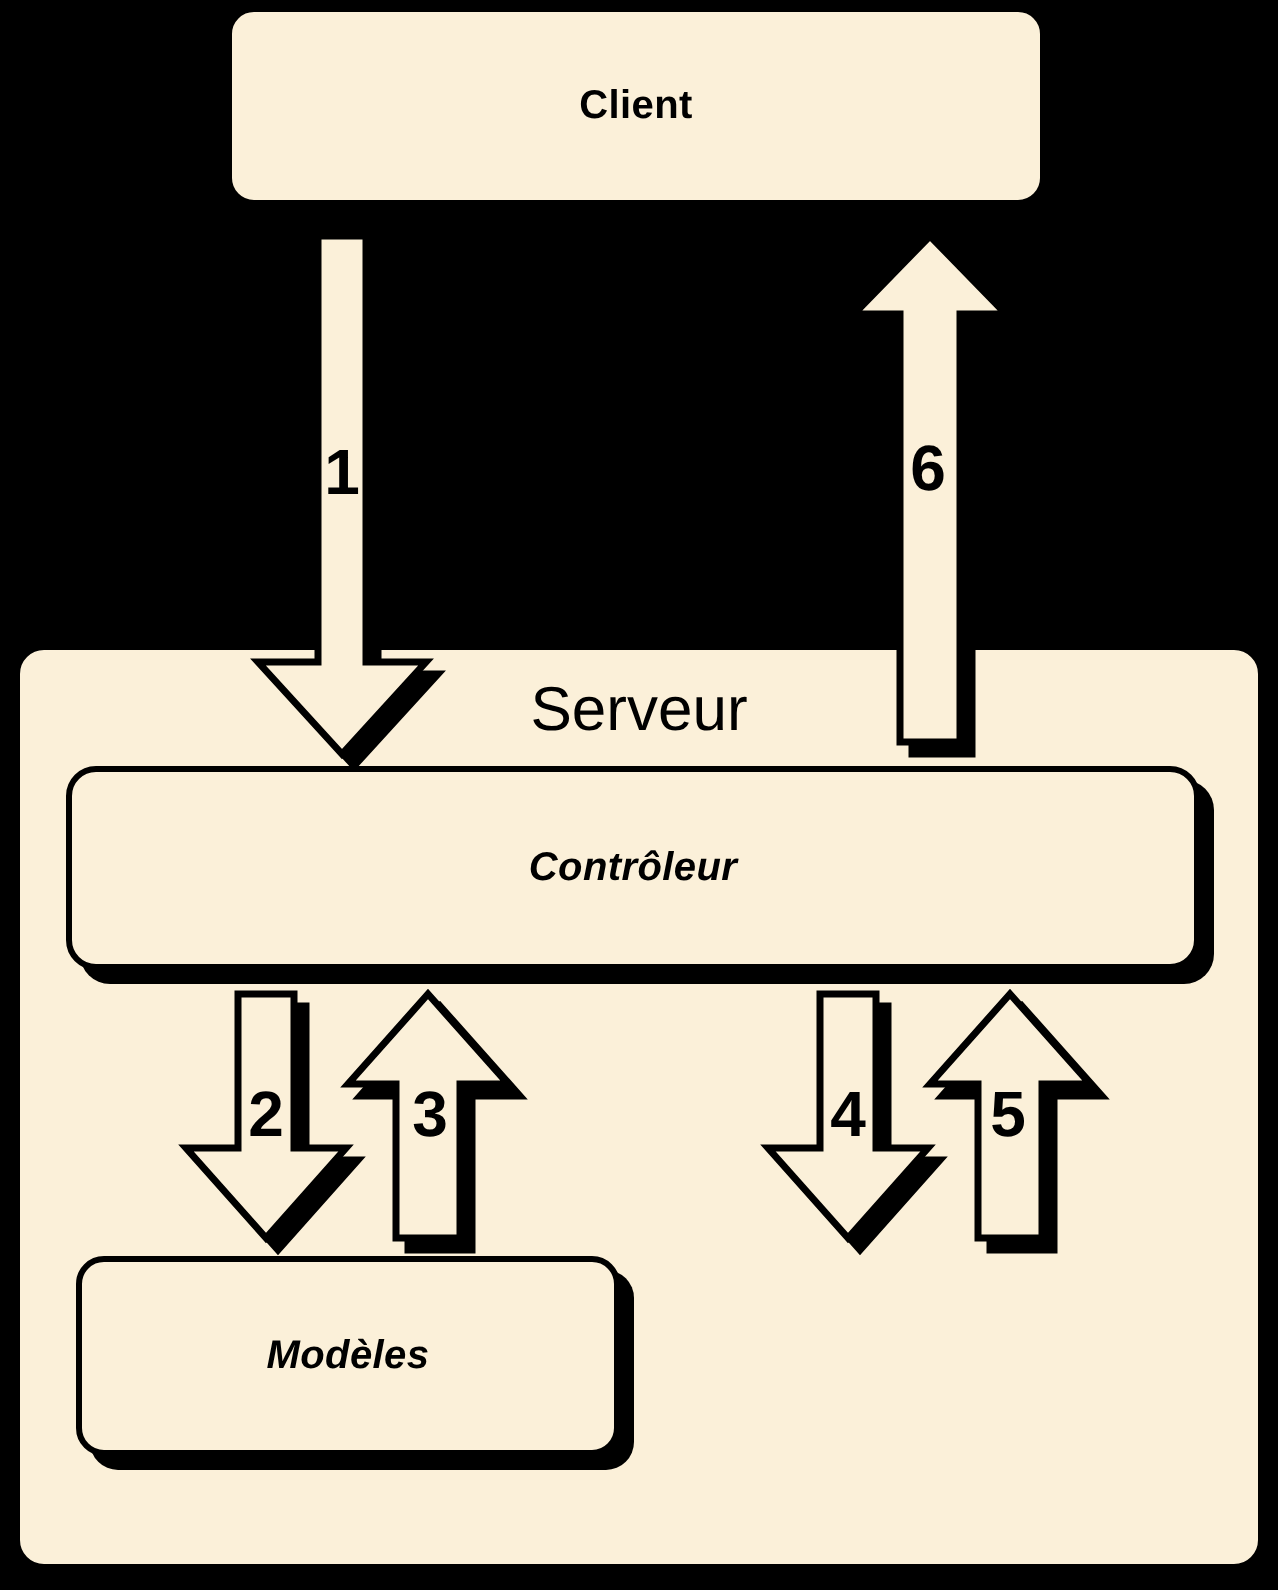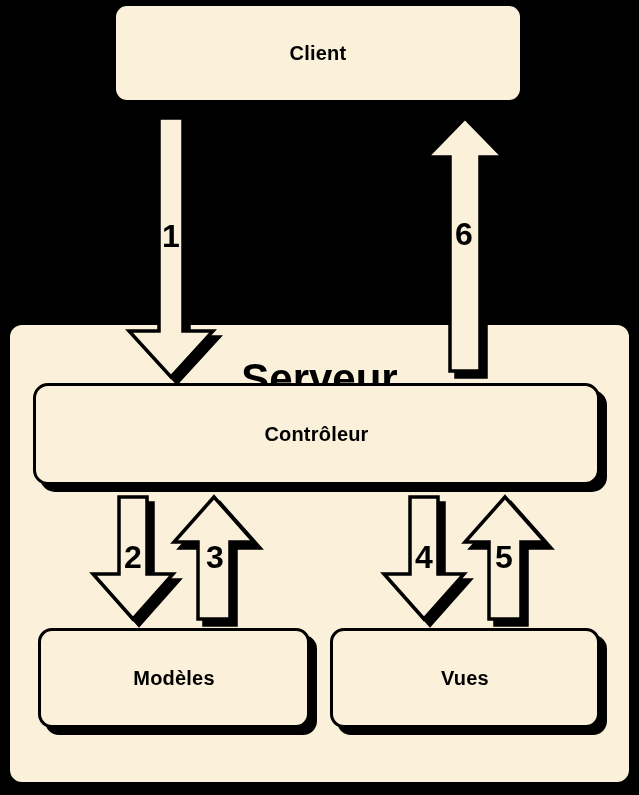--- a/index.html
+++ b/index.html
@@ -20,28 +20,28 @@
     background:var(--cream);
     border:3.5px solid var(--ink);
     display:flex;align-items:center;justify-content:center;
     color:var(--ink);
     font-weight:700;
     font-size:20px;
     letter-spacing:0.2px;
   }
   .client{left:113px;top:3px;width:410px;height:100px;border-radius:14px;}
   .server{left:7px;top:322px;width:625px;height:463px;border-radius:15px;}
-  .inner{box-shadow:7px 7px 0 var(--ink);}
+  .inner{box-shadow:7px 7px 0 var(--ink);font-style:italic;}
   .controller{left:33px;top:383px;width:567px;height:102px;border-radius:15px;}
   .models{left:38px;top:628px;width:272px;height:100px;border-radius:14px;}
   .views{left:330px;top:628px;width:270px;height:100px;border-radius:14px;}
   .server-label{
     position:absolute;left:0;top:338px;width:639px;
     text-align:center;color:var(--ink);
-    font-weight:700;font-size:42px;line-height:34px;margin-top:24px;
+    font-weight:400;font-size:31px;line-height:34px;
   }
   svg.arrows{position:absolute;left:0;top:0;width:639px;height:795px;}
   svg.arrows polygon{
     fill:var(--cream);
     stroke:var(--ink);
     stroke-width:3.5;
     stroke-linejoin:miter;
   }
   .num{
     position:absolute;
@@ -63,23 +63,20 @@
 
   <div class="box server"></div>
   <div class="server-label">Serveur</div>
 
   <div class="box inner controller">
     <span>Contrôleur</span>
   </div>
   <div class="box inner models">
     <span>Modèles</span>
   </div>
-  <div class="box inner views">
-    <span>Vues</span>
-  </div>
 
   <svg class="arrows" viewBox="0 0 639 795" xmlns="http://www.w3.org/2000/svg">
     <defs>
       <filter id="sh" x="-30%" y="-30%" width="160%" height="160%">
         <feDropShadow dx="6" dy="6" stdDeviation="0" flood-color="#000000"></feDropShadow>
       </filter>
     </defs>
 
     <polygon filter="url(#sh)" points="159,118 183,118 183,331 213,331 171,377 129,331 159,331"></polygon>
 

